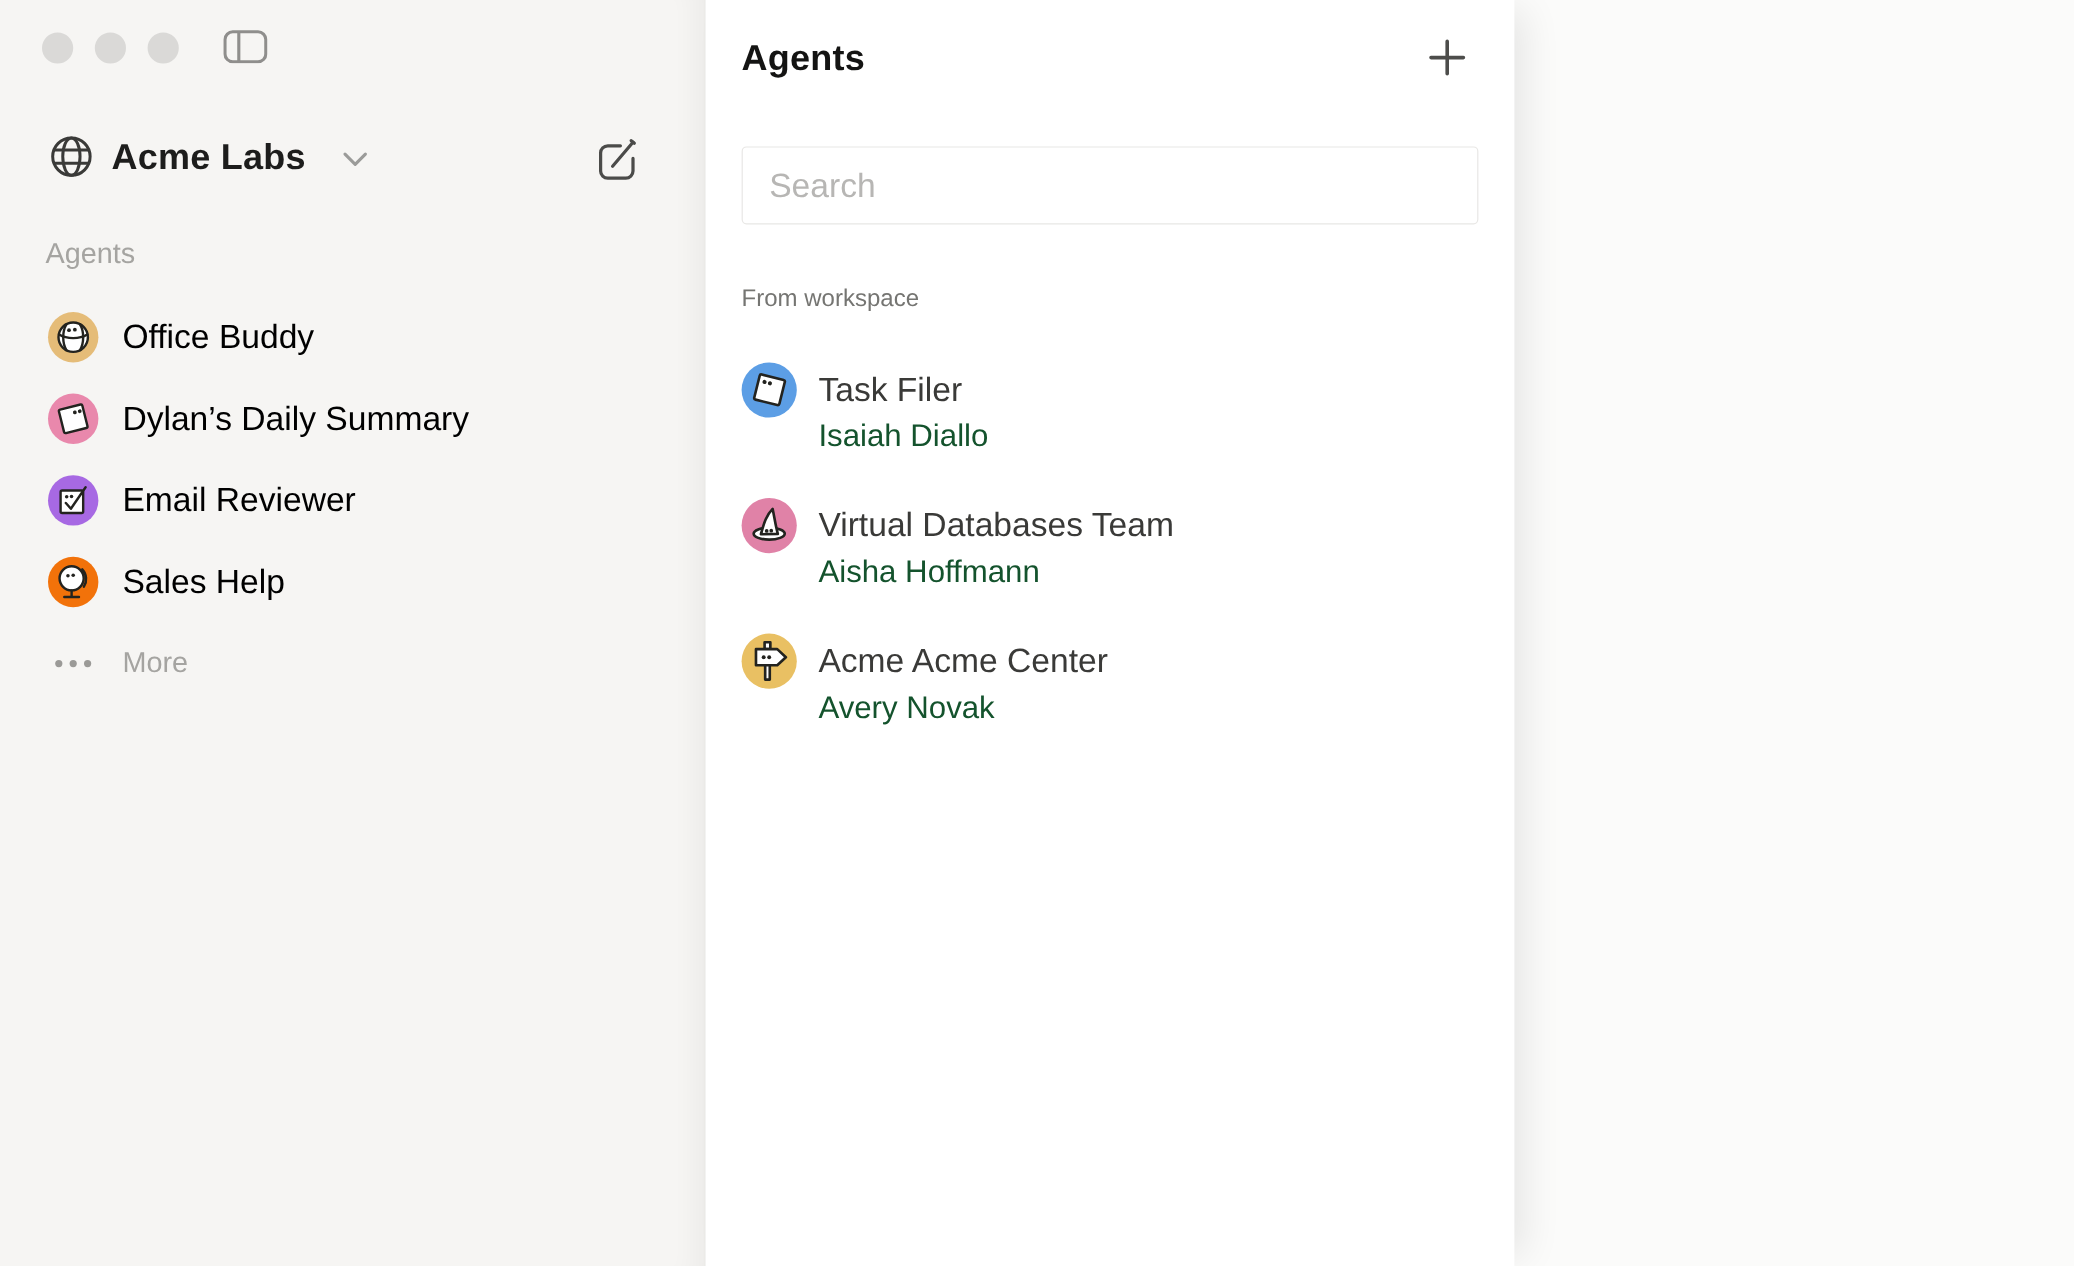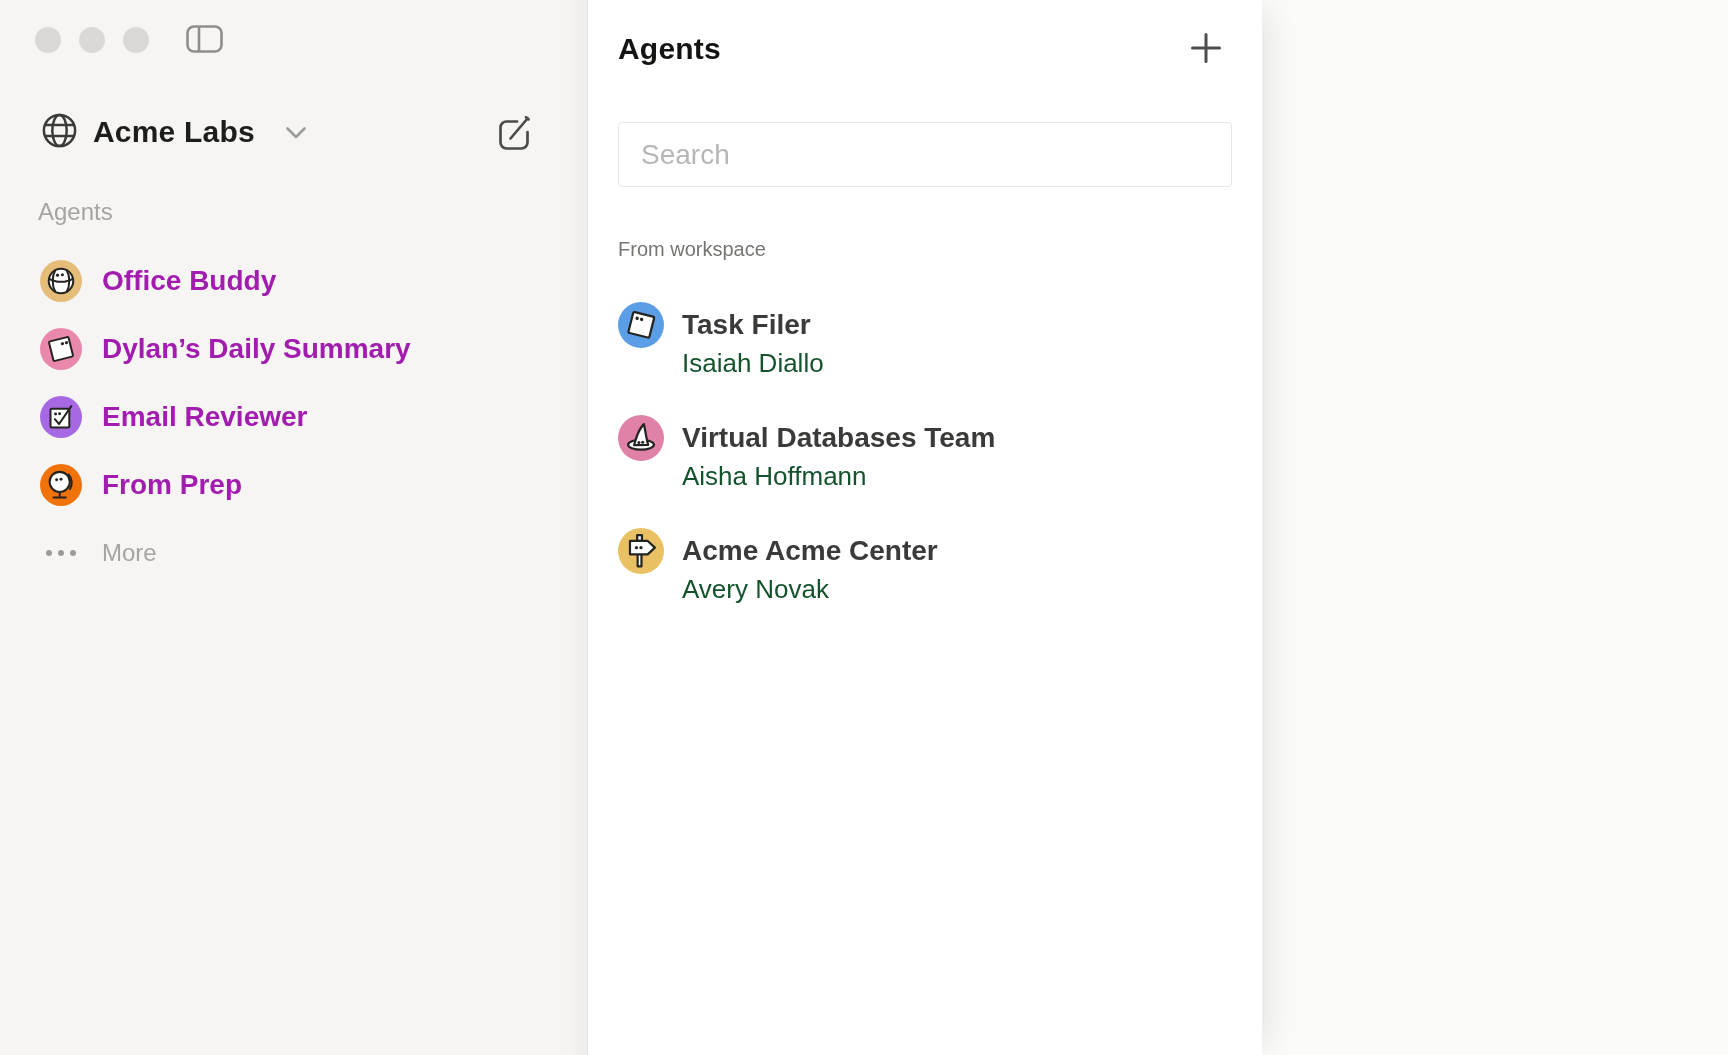--- a/index.html
+++ b/index.html
@@ -53,23 +53,22 @@
   .nav-row {
     height:68px; display:flex; align-items:center; padding-left:40px;
     cursor:pointer;
   }
   .avatar {
     width:42px; height:42px; border-radius:50%; flex:0 0 auto;
     display:flex; align-items:center; justify-content:center;
   }
   .avatar svg { width:42px; height:42px; display:block; }
   .nav-label {
-    margin-left:20px; font-size:28px; color:#a21caf; line-height:34px;
+    margin-left:20px; font-size:28px; color:#000000; line-height:34px;
     white-space:nowrap;
-    font-weight:bold;
   }
   .more-dots {
     width:42px; display:flex; justify-content:center; align-items:center; gap:6px;
     flex:0 0 auto;
   }
   .more-dots i { width:6px; height:6px; border-radius:50%; background:#9B9A97; }
   .more-label { margin-left:20px; font-size:24px; color:#A5A4A1; }
 
   
   .panel {
@@ -94,21 +93,21 @@
     padding:0 22px; font-size:28px; color:#3A3A38; outline:none;
     font-family:"Liberation Sans", sans-serif;
   }
   .search-input::placeholder { color:#B7B6B4; }
   .group-label { margin-top:47px; font-size:20px; color:#757572; line-height:30px; }
   .agent-list { margin-top:44px; }
   .agent-row { display:flex; align-items:flex-start; margin-bottom:43px; cursor:pointer; }
   .agent-row .avatar { width:46px; height:46px; margin-top:-6px; }
   .agent-row .avatar svg { width:46px; height:46px; }
   .agent-meta { margin-left:18px; }
-  .agent-name { font-size:28px; font-weight:700; color:#3A3A38; line-height:34px; }
+  .agent-name { font-size:28px; font-weight:400; color:#3A3A38; line-height:34px; }
   .agent-owner { font-size:26px; color:#14532d; line-height:30px; margin-top:6px; }
 
   .content-backdrop { position:absolute; left:1262px; right:0; top:0; bottom:0; }
 </style>
 </head>
 <body>
 
 <aside class="sidebar">
 
   <div class="window-controls">
@@ -209,21 +208,21 @@
             <g stroke="#23231F" stroke-width="2.3" stroke-linecap="round" fill="none">
               <path d="M32.6 12 a13.5 13.5 0 0 1 1.6 16.5"></path>
               <circle cx="22.5" cy="20.5" r="11.5" fill="#FFFFFF"></circle>
               <path d="M22.5 32 v4.5"></path>
               <path d="M15.5 38.3 h14"></path>
             </g>
             <circle cx="19" cy="18" r="1.7" fill="#23231F"></circle>
             <circle cx="24" cy="17.5" r="1.7" fill="#23231F"></circle>
           </svg>
         </span>
-        <span class="nav-label">From Prep</span>
+        <span class="nav-label">Sales Help</span>
       </div>
 
       <div class="nav-row">
         <span class="more-dots">
             <i></i>
             <i></i>
             <i></i>
           </span>
         <span class="more-label">More</span>
       </div>

